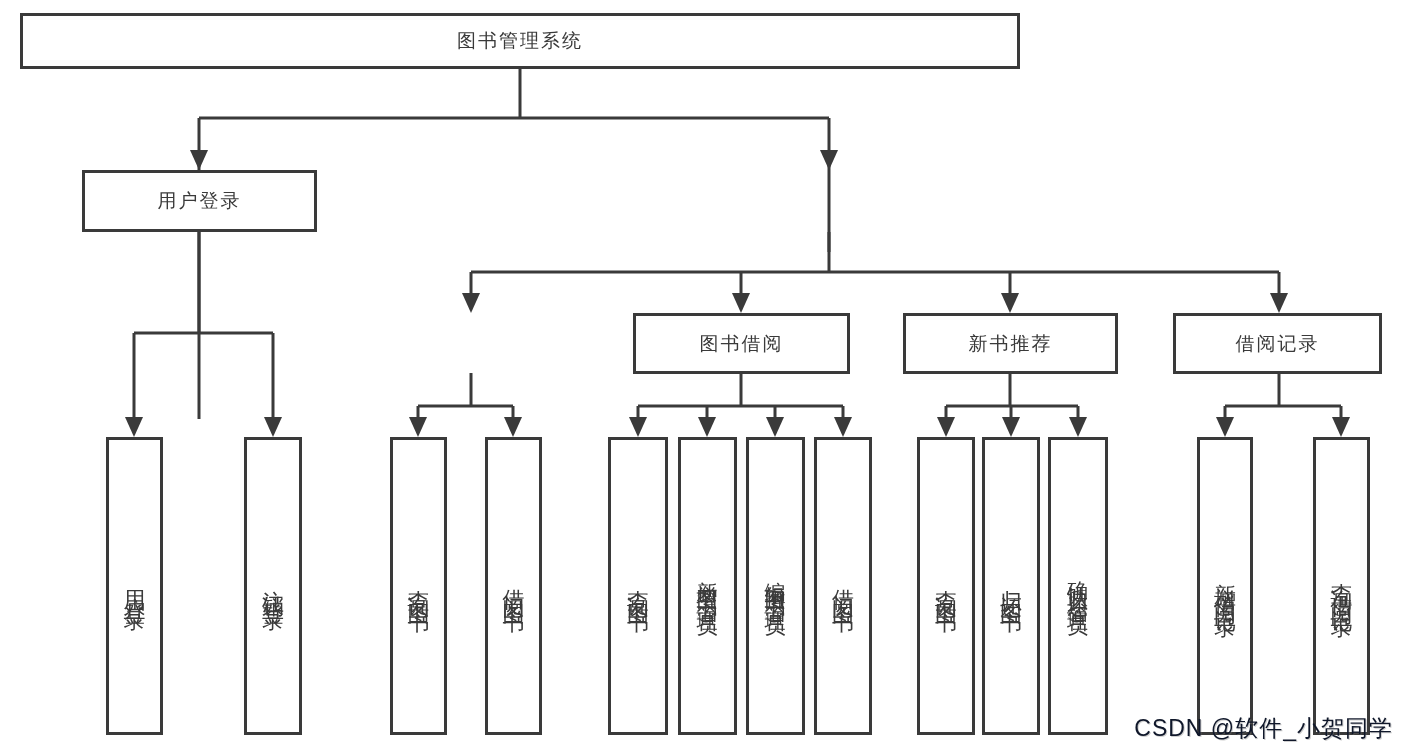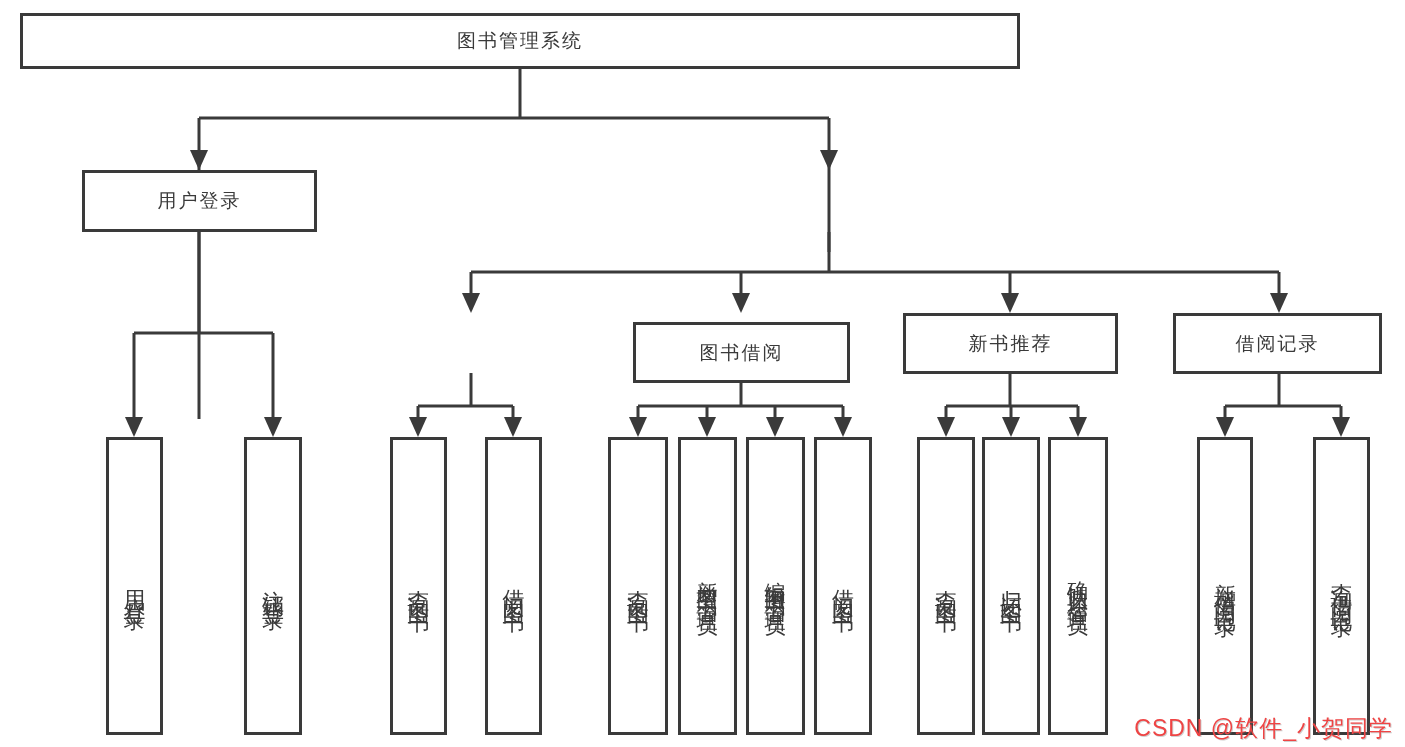--- a/index.html
+++ b/index.html
@@ -47,21 +47,21 @@
   }
   .vbox.dense span {
     font-size: 21px;
     letter-spacing: 5px;
   }
   
   #n-root  { left: 20px;  top: 13px;  width: 1000px; height: 56px; }
   #n-login { left: 82px;  top: 170px; width: 235px;  height: 62px; }
   #n-mgmt  { left: 712px; top: 170px; width: 235px;  height: 62px; }
   #n-rec   { left: 363px; top: 313px; width: 216px;  height: 61px; }
-  #n-bor   { left: 633px; top: 322px; width: 217px;  height: 61px; }
+  #n-bor   { left: 633px; top: 313px; width: 217px;  height: 61px; }
   #n-cur   { left: 903px; top: 313px; width: 215px;  height: 61px; }
   #n-rcd   { left: 1173px;top: 313px; width: 209px;  height: 61px; }
 
   .leaf { top: 437px; height: 298px; }
   #l-login-0 { left: 106px;  width: 57px; }
   #l-login-1 { left: 244px;  width: 58px; }
   #l-rec-0   { left: 390px;  width: 57px; }
   #l-rec-1   { left: 485px;  width: 57px; }
   #l-bor-0   { left: 608px;  width: 60px; }
   #l-bor-1   { left: 678px;  width: 59px; }
@@ -72,21 +72,21 @@
   #l-cur-2   { left: 1048px; width: 60px; }
   #l-rcd-0   { left: 1197px; width: 56px; }
   #l-rcd-1   { left: 1313px; width: 57px; }
 
   .watermark {
     position: absolute;
     right: 12px;
     top: 713px;
     z-index: 3;
     font-size: 23px;
-    color: #ef4444;
+    color: #0f172a;
     text-shadow: 1px 1px 0 rgba(120,120,120,0.35);
     letter-spacing: 1px;
     white-space: nowrap;
   }
 </style>
 </head>
 <body>
 
 <div class="canvas">
 

